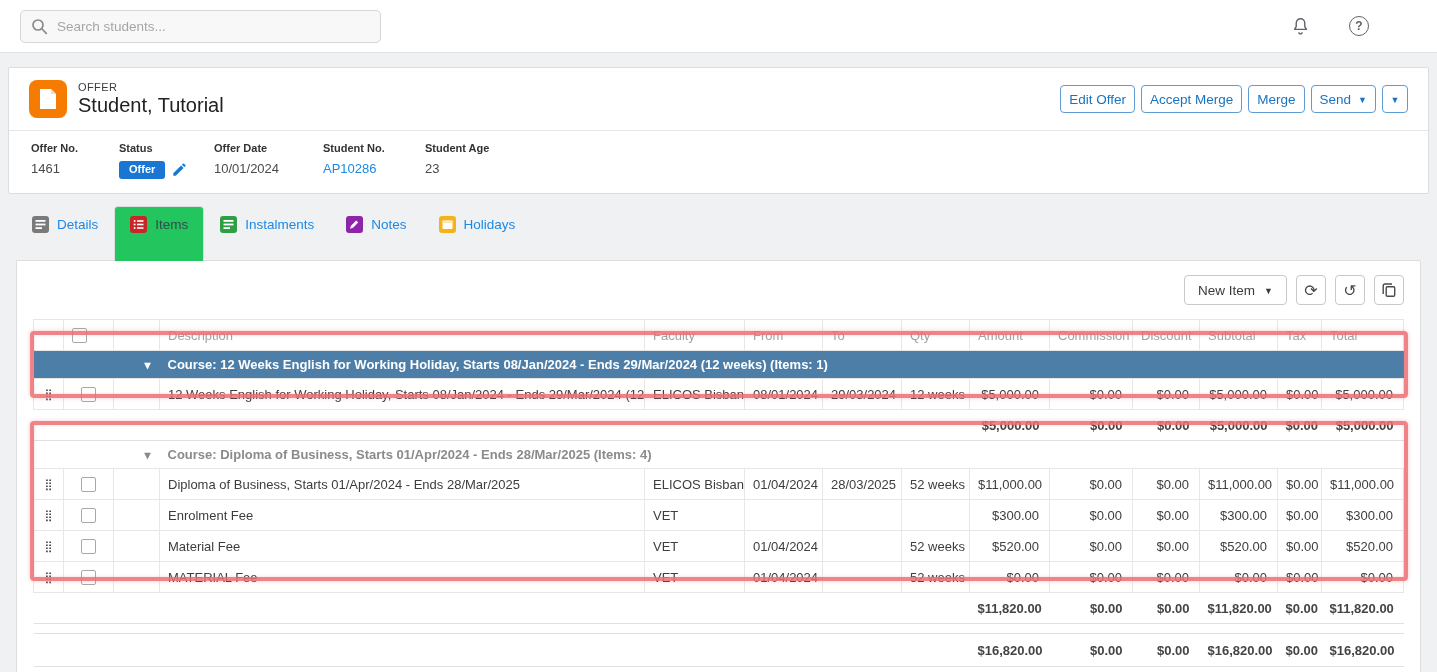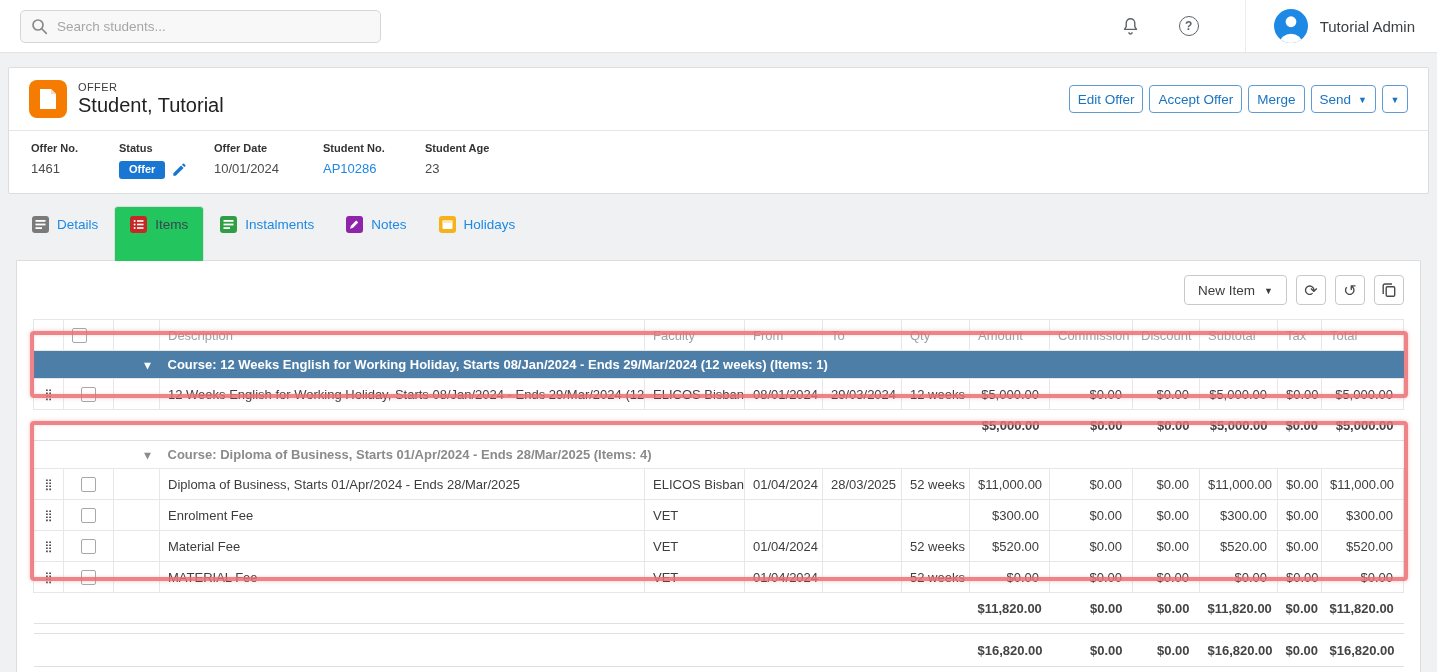--- a/index.html
+++ b/index.html
@@ -147,29 +147,20 @@
   <div class="topbar-right">
     <button class="icon-btn bell-btn">
       <svg width="21" height="21" viewBox="0 0 24 24">
         <path d="M12 3.2 C9.2 3.2 7.1 5.4 7.1 8.2 v3.9 l-1.9 3.2 h13.6 L16.9 12.1 V8.2 c0-2.8-2.1-5-4.9-5 z" fill="none" stroke="#5f6368" stroke-width="1.6" stroke-linejoin="round"></path>
         <path d="M10.1 18.6 a1.9 1.9 0 0 0 3.8 0" fill="none" stroke="#5f6368" stroke-width="1.6"></path>
       </svg>
     </button>
     <button class="icon-btn help-btn">
       <span class="help-circle">?</span>
     </button>
-    <div class="user-block">
-      <span class="avatar">
-        <svg width="34" height="34" viewBox="0 0 24 24">
-          <circle cx="12" cy="9" r="3.8" fill="#fff"></circle>
-          <path d="M4.2 24 a7.8 6.5 0 0 1 15.6 0 z" fill="#fff"></path>
-        </svg>
-      </span>
-      <span class="user-name">Tutorial Admin</span>
-    </div>
   </div>
 </header>
 
 <div class="page">
 
   <section class="offer-card">
     <div class="offer-head">
       <span class="offer-icon">
         <svg width="20" height="22" viewBox="0 0 20 22">
           <path d="M2 1 h11 l5 5 v15 H2 z" fill="#fff"></path>
@@ -178,21 +169,21 @@
       </span>
       <div class="offer-titles">
         <div class="offer-kind">OFFER</div>
         <div class="offer-title">Student, Tutorial</div>
       </div>
       <div class="offer-actions">
         <button class="btn-blue">
             <span>Edit Offer</span>
           </button>
         <button class="btn-blue">
-            <span>Accept Offer</span>
+            <span>Accept Merge</span>
           </button>
         <button class="btn-blue">
             <span>Merge</span>
           </button>
         <button class="btn-blue">
           <span>Send</span>
           <span class="btn-caret">▼</span>
         </button>
         <button class="btn-blue btn-caret-only">
           <span class="btn-caret">▼</span>

